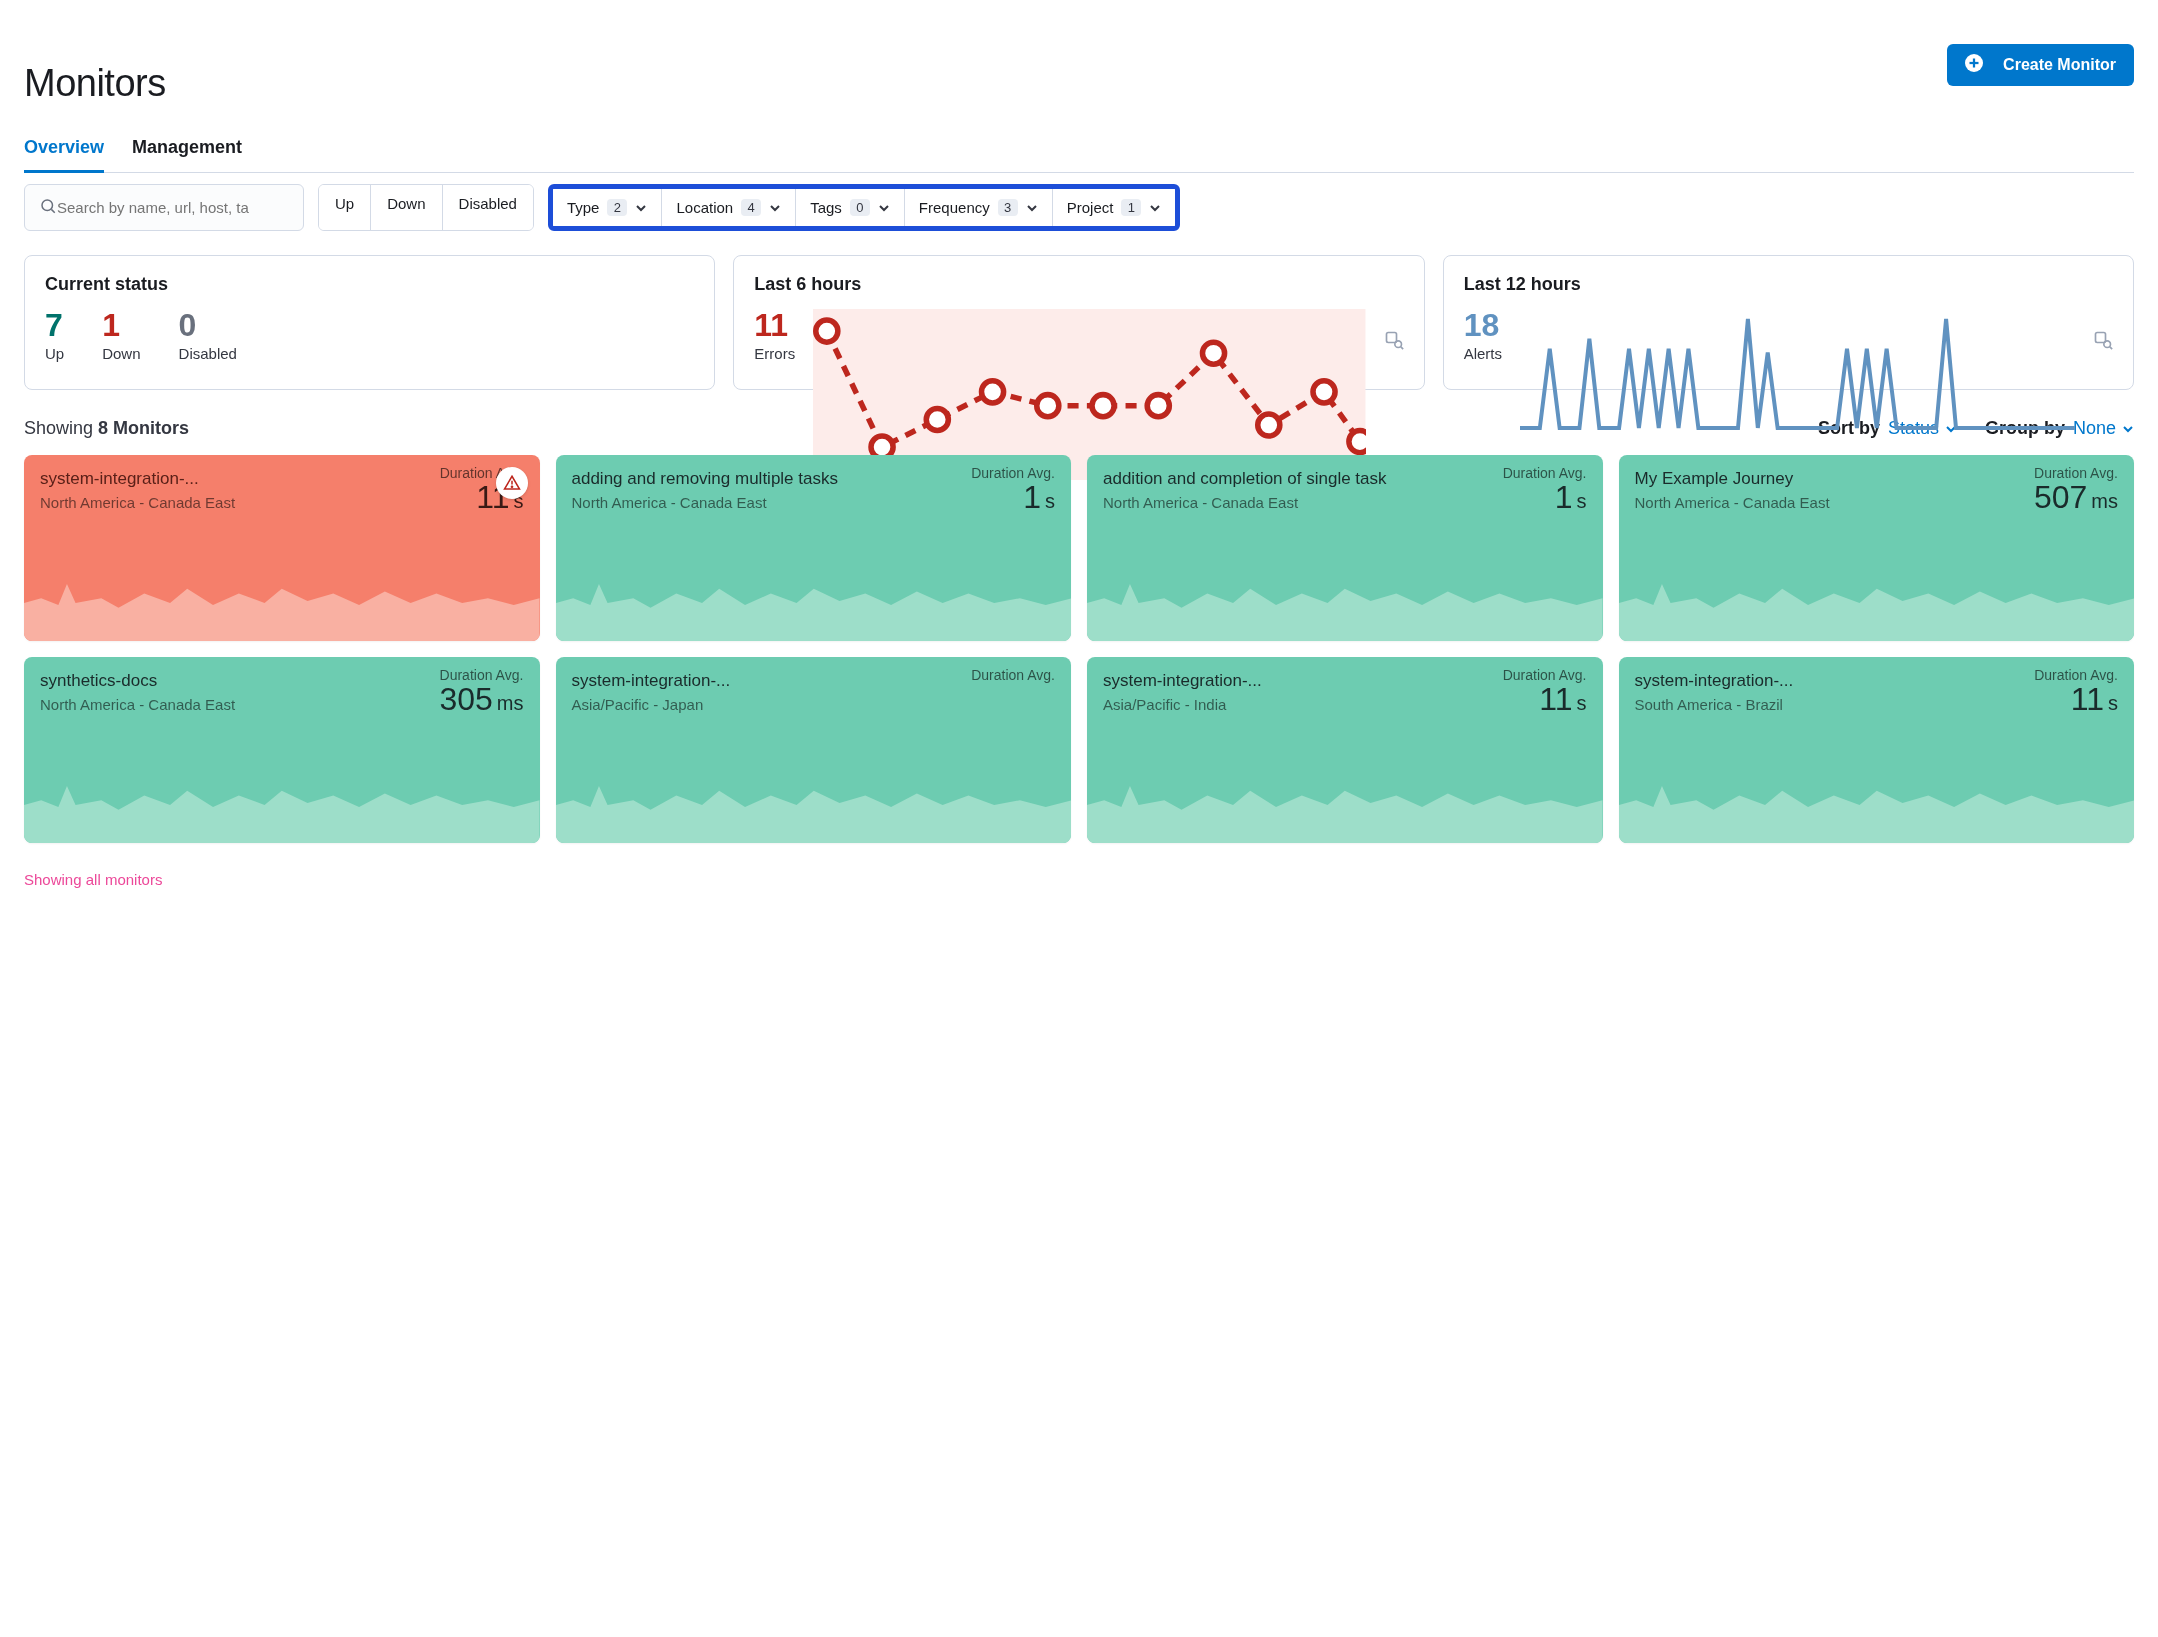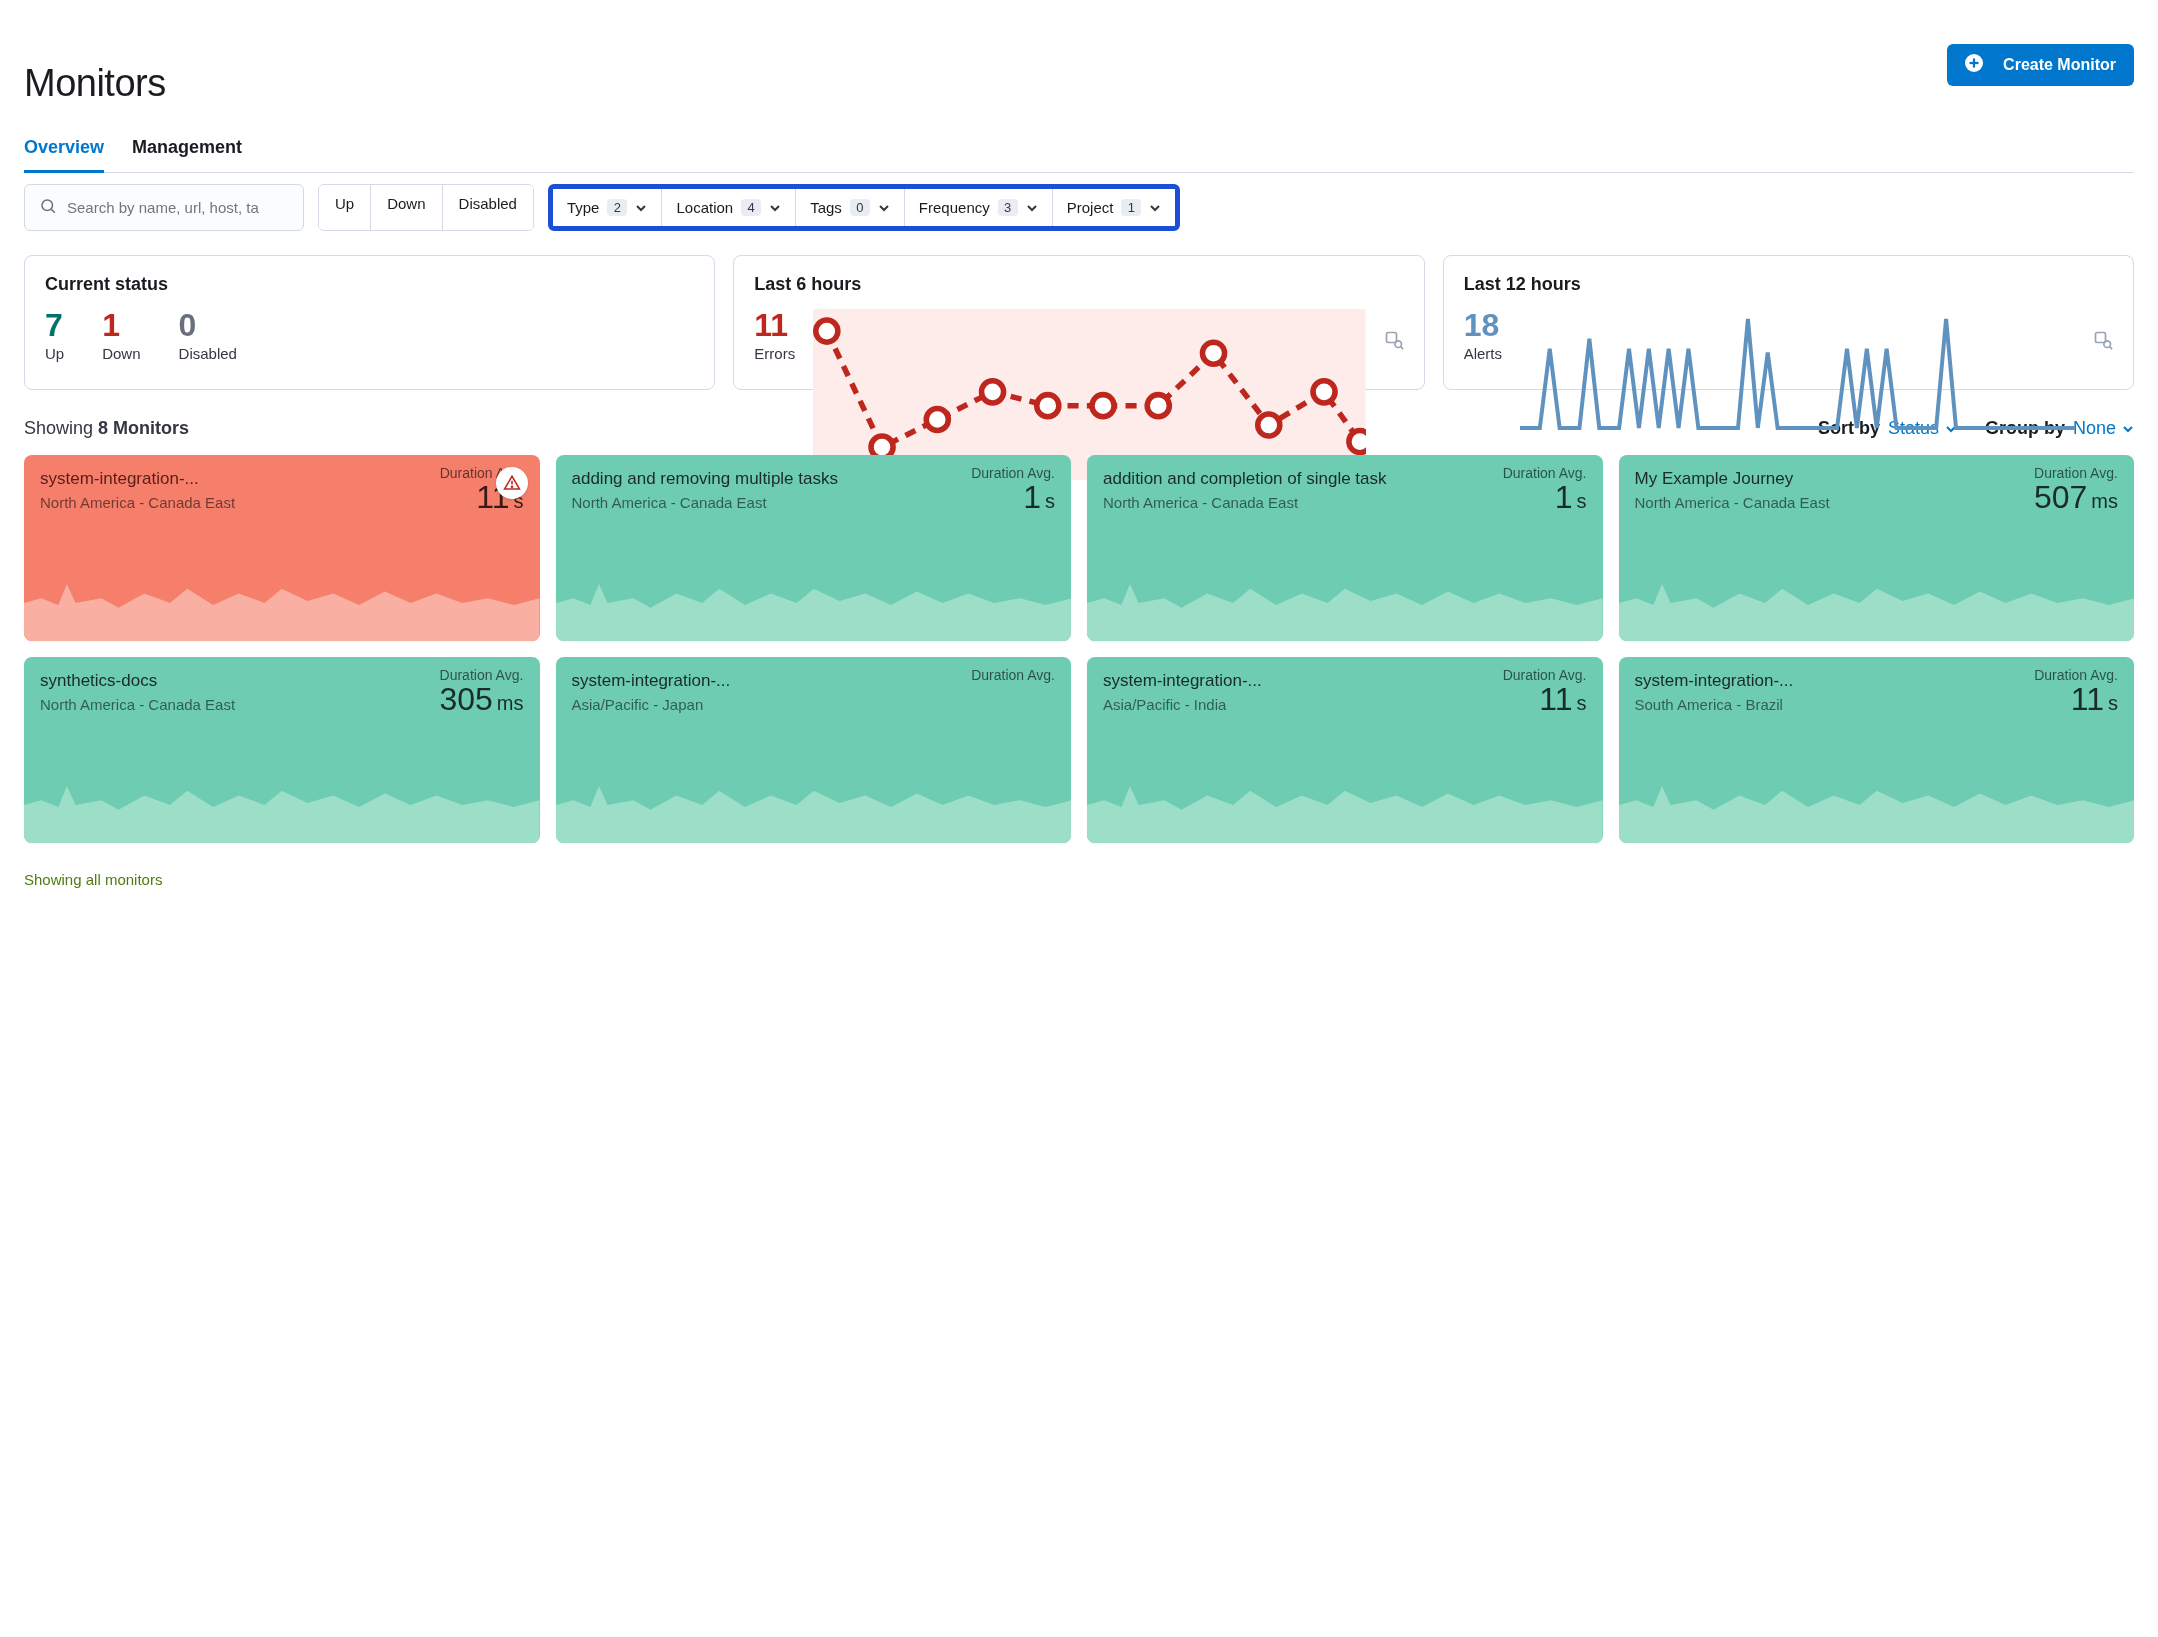--- a/index.html
+++ b/index.html
@@ -61,21 +61,20 @@
   }
   .filter-row {
     display: flex;
     gap: 14px;
     margin-bottom: 24px;
     flex-wrap: wrap;
   }
   .search-box {
     display: flex;
     align-items: center;
-    gap: 10px;
     border: 1px solid #d3dae6;
     border-radius: 6px;
     padding: 10px 14px;
     width: 280px;
     background: #fbfcfd;
   }
   .search-box input {
     border: none;
     outline: none;
     background: transparent;
@@ -271,21 +270,21 @@
     border-radius: 50%;
     display: flex;
     align-items: center;
     justify-content: center;
     z-index: 3;
     box-shadow: 0 1px 3px rgba(0,0,0,0.15);
   }
   .alert-badge svg { width: 18px; height: 18px; }
   .footer-text {
     font-size: 15px;
-    color: #4d7c0f;
+    color: #ec4899;
   }
 </style>
 </head>
 <body>
 
 <div class="header-row">
   <h1 class="page-title">Monitors</h1>
   <button class="create-btn">
     <span>
       <svg viewBox="0 0 16 16" fill="currentColor">

